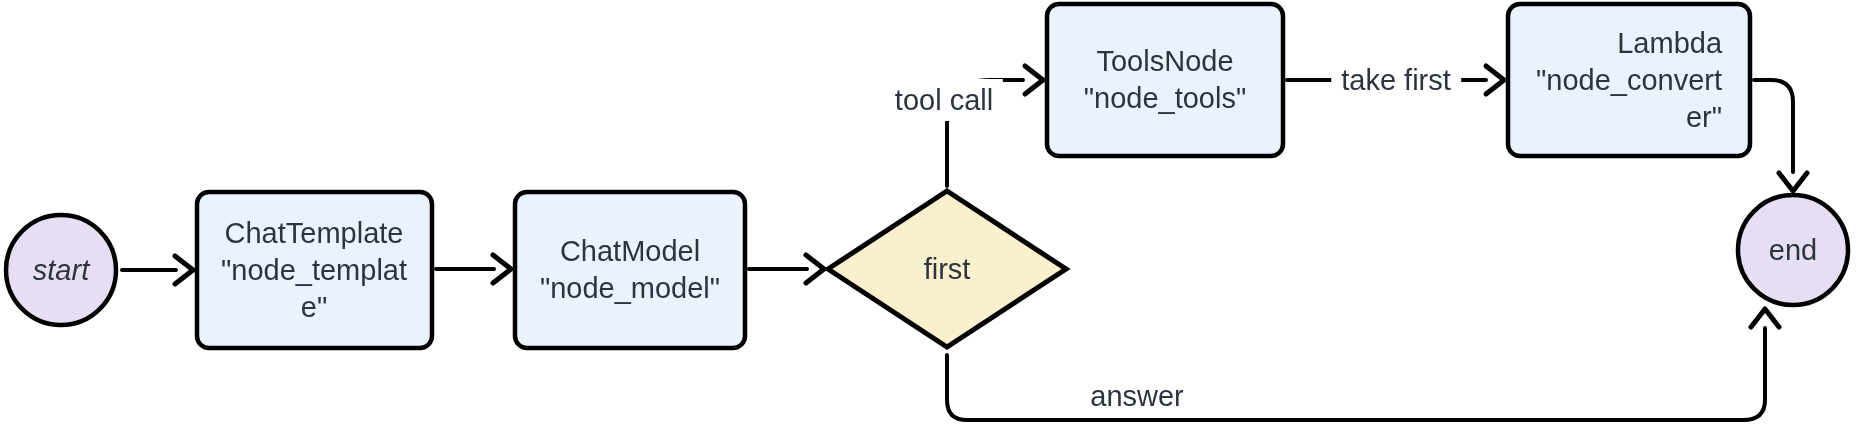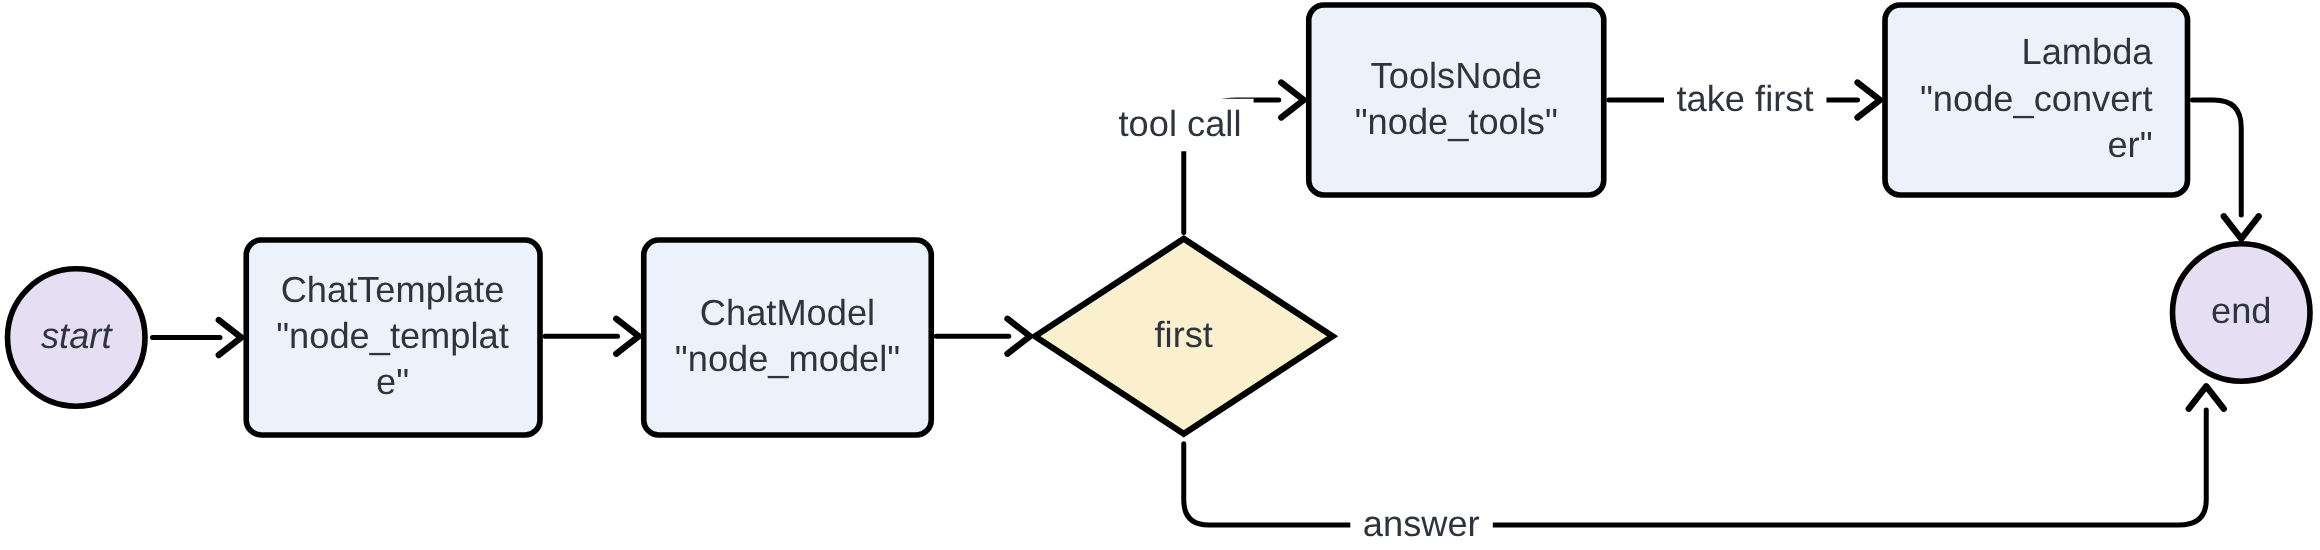--- a/index.html
+++ b/index.html
@@ -121,15 +121,15 @@
   <div class="lbl" style="left:1629px; top:80px;text-align:right;">Lambda
 "node_convert
 er"</div>
 
   <div class="lbl" style="left:1793px; top:250px;text-align:center;">end</div>
 
   <div class="lbl edge-lbl" style="left:944px; top:100px;">tool call</div>
 
   <div class="lbl edge-lbl" style="left:1396px; top:80px;">take first</div>
 
-  <div class="lbl edge-lbl" style="left:1137px; top:420px;">answer</div>
+  <div class="lbl edge-lbl" style="left:1137px; top:396px;">answer</div>
 
 </div>
 
 </body></html>

